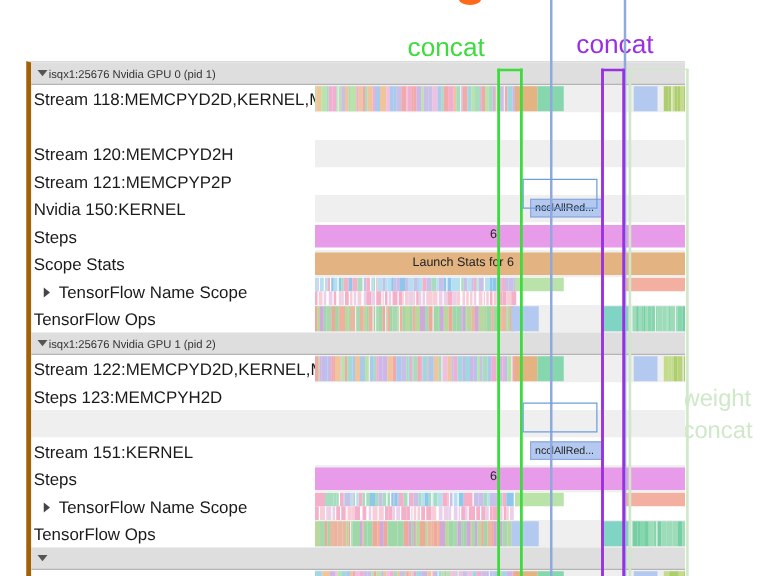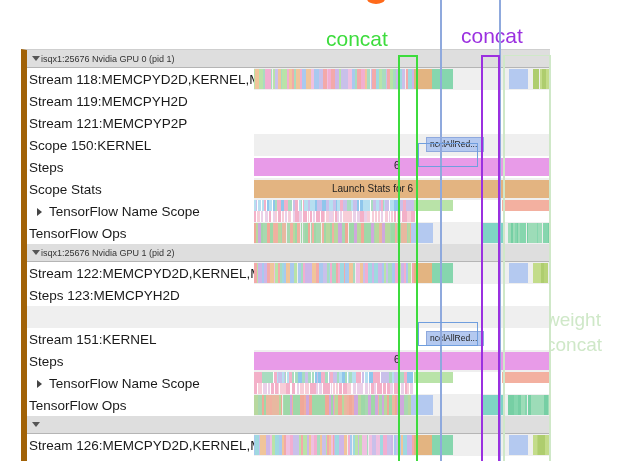--- a/index.html
+++ b/index.html
@@ -17,21 +17,21 @@
   #anno-concat{left:326px;top:27px;font-size:21px;color:#3ddc3d;}
   #anno-split{left:461px;top:24px;font-size:21px;color:#9b30e0;}
   #anno-nccl{left:426px;top:108px;font-size:19px;color:#5b7fd4;}
   #anno-weight{left:546px;top:307px;font-size:19px;color:#cfe8c8;line-height:25px;}
   #anno-weight span{display:block;}
   #anno-orange{position:absolute;left:367px;top:-6px;width:18px;height:10px;
                border-radius:50%;background:#ff6a1a;}
 
   
   #panel{position:absolute;left:21px;top:49px;width:523px;height:412px;
-         background:#ffffff;border-left:6px solid #a16207;border-top:1px solid #cfcfcf;
+         background:#ffffff;border-left:4px solid #a16207;border-top:1px solid #cfcfcf;
          overflow:hidden;}
   .group-hdr{height:17px;background:#dedede;border-bottom:1px solid #b5b5b5;
              font-size:9px;color:#333;display:flex;align-items:center;
              padding-left:14px;position:relative;}
   .group-hdr .tri{position:absolute;left:5px;top:6px;width:0;height:0;
              border-left:4px solid transparent;border-right:4px solid transparent;
              border-top:5px solid #555;}
   .row{height:22px;display:flex;position:relative;}
   .row .lbl{width:227px;flex:0 0 227px;font-size:13.5px;color:#1a1a1a;
             display:flex;align-items:center;overflow:hidden;white-space:nowrap;
@@ -153,34 +153,37 @@
               <div class="blk" style="left: 283.013px; width: 2.47px; background: rgb(174, 205, 110);"></div>
               <div class="blk" style="left: 285.572px; width: 1.97px; background: rgb(195, 220, 138);"></div>
               <div class="blk" style="left: 287.542px; width: 2.51px; background: rgb(174, 205, 110);"></div>
               <div class="blk" style="left: 290.141px; width: 2.3px; background: rgb(174, 205, 110);"></div>
               <div class="blk" style="left: 292.495px; width: 2.21px; background: rgb(195, 220, 138);"></div>
               <div class="blk" style="left: 294.707px; width: 4.11px; background: rgb(174, 205, 110);"></div>
             </div>
           </div>
         </div>
         <div class="row">
-          <div class="lbl">
-            <span>Stream 119:MEMCPYH2D</span>
-          </div>
           <div class="track"></div>
         </div>
+        <div class="row alt">
+          <div class="lbl">
+            <span>Stream 120:MEMCPYD2H</span>
+          </div>
+          <div class="track"></div>
+        </div>
         <div class="row">
           <div class="lbl">
             <span>Stream 121:MEMCPYP2P</span>
           </div>
           <div class="track"></div>
         </div>
         <div class="row alt">
           <div class="lbl">
-            <span>Scope 150:KERNEL</span>
+            <span>Nvidia 150:KERNEL</span>
           </div>
           <div class="track">
             <div class="nccl-blk" style="left: 172px; top: 3px; width: 58px;">ncclAllRed...</div>
           </div>
         </div>
         <div class="row">
           <div class="lbl">
             <span>Steps</span>
           </div>
           <div class="track">

